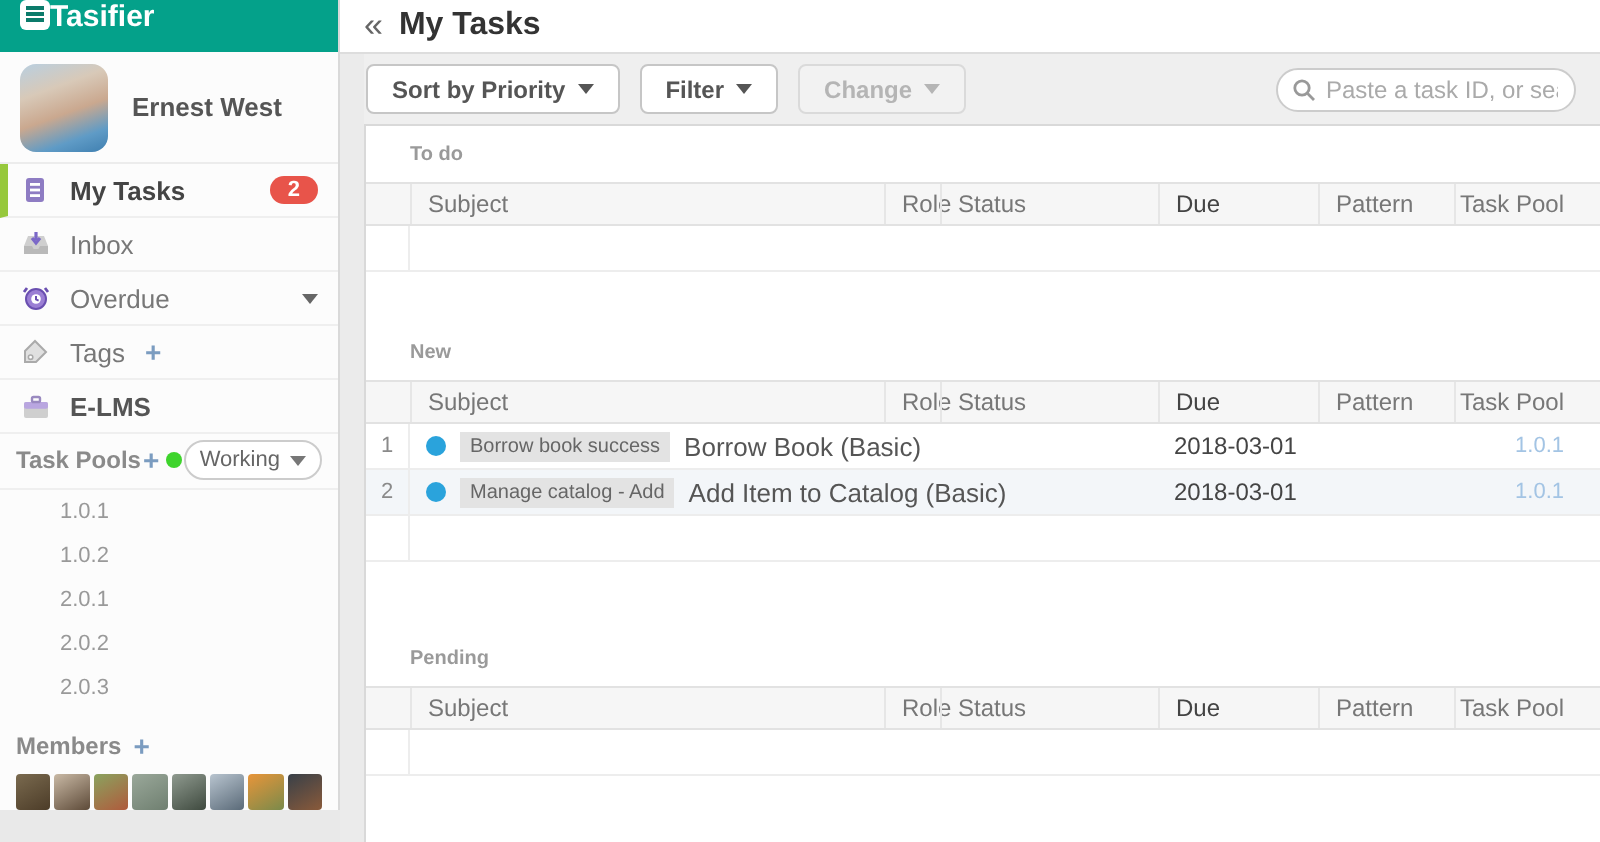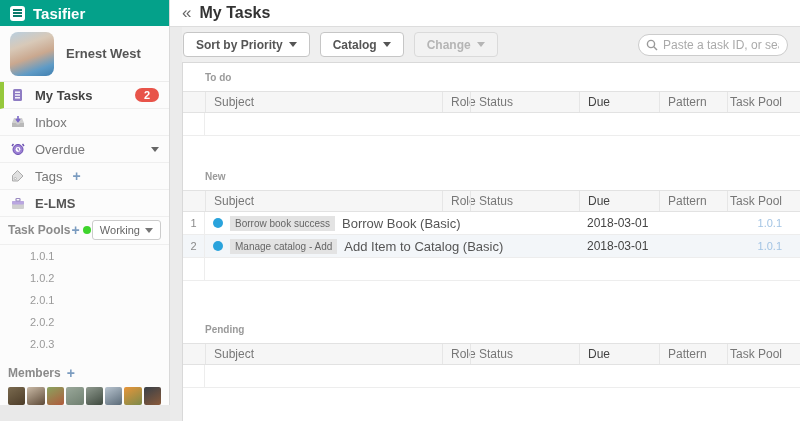--- a/index.html
+++ b/index.html
@@ -2,21 +2,21 @@
 <html><head>
 <meta charset="utf-8">
 <style>
   * { margin:0; padding:0; box-sizing:border-box; }
   html,body { width:800px; height:421px; overflow:hidden; }
   body { font-family:"Liberation Sans", sans-serif; background:#e9e9e9; color:#555; font-size:13px; }
   .app { position:relative; width:800px; height:421px; display:flex; }
 
   
   .sidebar { width:170px; min-width:170px; background:#fcfcfc; border-right:1px solid #d9d9d9; height:405px; display:flex; flex-direction:column; }
-  .brand { height:27px; background:#04a18a; display:flex; align-items:center; padding:0 10px; gap:8px; }
+  .brand { height:27px; background:#04a18a; display:flex; align-items:flex-start; padding:0 10px; gap:0; }
   .brand-title { color:#fff; font-weight:bold; font-size:15px; }
   .logo-icon { width:15px; height:15px; background:#fff; border-radius:3px; position:relative; }
   .logo-icon::before { content:""; position:absolute; left:3px; top:3px; width:9px; height:2px; background:#0b7b6b; box-shadow:0 3px 0 #0b7b6b, 0 6px 0 #0b7b6b; }
 
   .profile { display:flex; align-items:center; gap:12px; padding:6px 10px; height:56px; border-bottom:1px solid #ececec; }
   .avatar-lg { width:44px; height:44px; border-radius:8px;
     background:linear-gradient(160deg,#b9cfe0 0%,#d8c9b8 30%,#caa88f 55%,#5f9bc6 80%,#3f7fb0 100%); }
   .profile-name { font-weight:bold; color:#555; font-size:13px; }
 
   .nav-item { display:flex; align-items:center; gap:10px; height:28px; padding:0 10px; border-bottom:1px solid #efefef; color:#777; position:relative; cursor:pointer; }
@@ -25,21 +25,21 @@
   .nav-item.bold .nav-label { font-weight:bold; color:#555; }
   .nav-ico { width:15px; height:15px; display:inline-flex; align-items:center; justify-content:center; flex:none; }
   .badge { margin-left:auto; background:#e8544a; color:#fff; font-weight:bold; font-size:11px; border-radius:9px; padding:1px 9px; }
   .caret { width:0; height:0; border-left:4px solid transparent; border-right:4px solid transparent; border-top:5px solid #666; }
   .nav-caret { margin-left:auto; }
   .plus { color:#7b9cc0; font-weight:bold; font-size:14px; }
 
   .pools-head { display:flex; align-items:center; height:29px; padding:0 8px; border-bottom:1px solid #efefef; gap:1px; }
   .pools-title { font-weight:bold; color:#8a8a8a; font-size:12px; }
   .dot-green { width:8px; height:8px; border-radius:50%; background:#3ed42c; margin-left:auto; }
-  .working-btn { background:#fff; border:1px solid #ccc; border-radius:3px; color:#666; font-size:11px; padding:3px 7px; display:flex; align-items:center; gap:5px; cursor:pointer; }
+  .working-btn { background:#fff; border:1px solid #ccc; border-radius:10px; color:#666; font-size:11px; padding:3px 7px; display:flex; align-items:center; gap:5px; cursor:pointer; }
   .working-btn .caret { border-top-color:#777; }
 
   .pool-item { height:22px; line-height:22px; padding-left:30px; color:#999; font-size:11px; cursor:pointer; }
   .members-head { display:flex; align-items:center; gap:6px; padding:10px 8px 6px 8px; }
   .members-title { font-weight:bold; color:#8a8a8a; font-size:12px; }
   .member-strip { display:flex; gap:2px; padding:0 8px; }
   .avatar-sm { width:18px; height:18px; border-radius:2px; }
   .avatar-sm:nth-child(1){background:linear-gradient(150deg,#7a6a4f,#4c3c28);}
   .avatar-sm:nth-child(2){background:linear-gradient(150deg,#c9b9a5,#5d4a38);}
   .avatar-sm:nth-child(3){background:linear-gradient(150deg,#8aa35f,#b05a3c);}
@@ -207,21 +207,21 @@
       <span class="page-title">My Tasks</span>
     </div>
 
     <div class="main-body">
       <div class="toolbar">
         <button class="tb-btn">
           <span>Sort by Priority</span>
           <span class="caret"></span>
         </button>
         <button class="tb-btn">
-          <span>Catalog</span>
+          <span>Filter</span>
           <span class="caret"></span>
         </button>
         <button class="tb-btn disabled">
           <span>Change</span>
           <span class="caret"></span>
         </button>
         <span class="search-wrap">
           <span class="search-icon">
             <svg width="12" height="12" viewBox="0 0 12 12">
                 <circle cx="5" cy="5" r="3.6" fill="none" stroke="#999" stroke-width="1.4"></circle>

